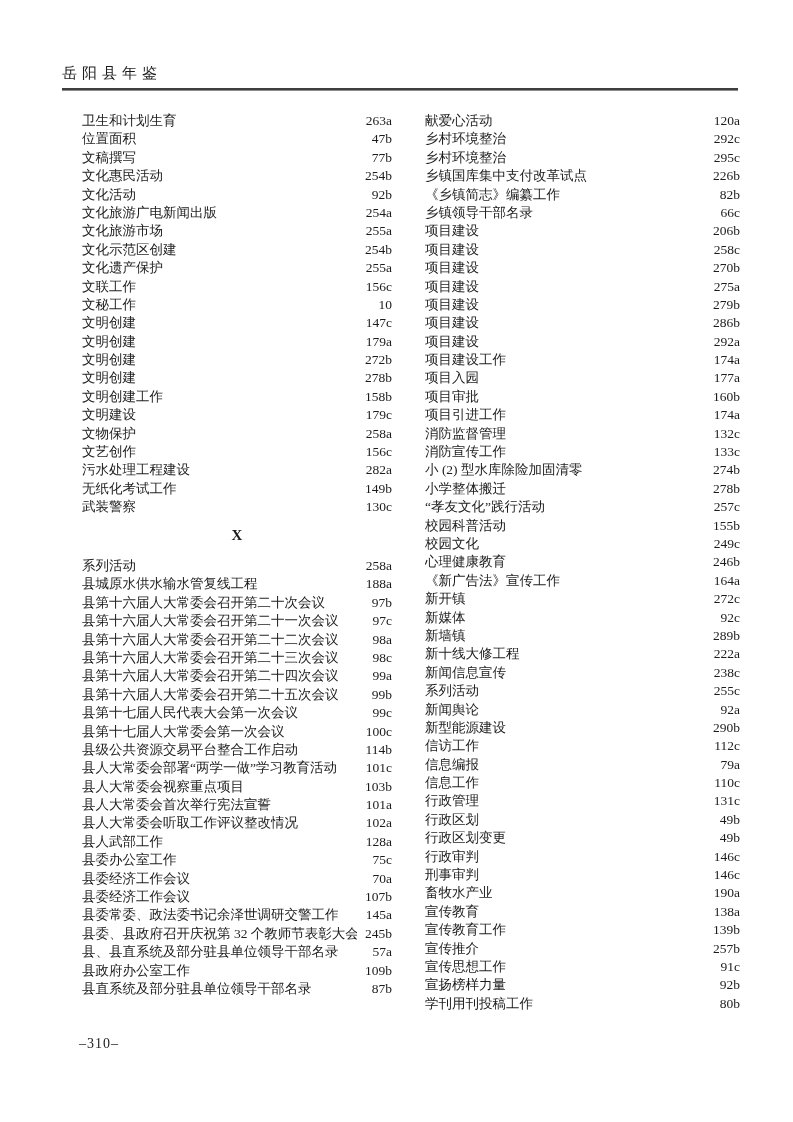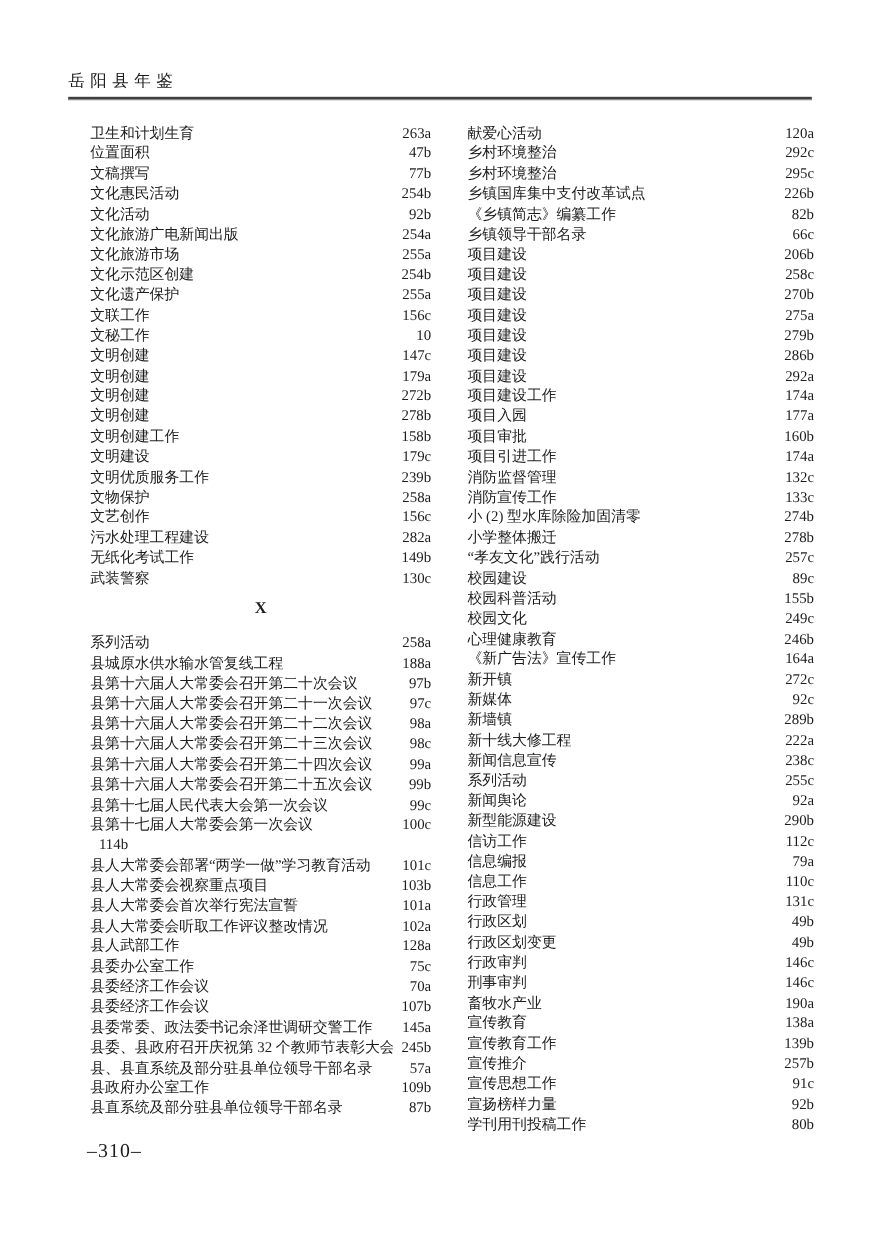--- a/index.html
+++ b/index.html
@@ -39,21 +39,21 @@
 
   .section-letter {
     text-align:center; font-weight:bold; font-size:15px;
     height:18.4px; line-height:18.4px;
     margin-top:9px; margin-bottom:13px;
     font-family:"Liberation Serif","DejaVu Serif",serif;
   }
 
   .footer {
     position:absolute; left:79px; top:1036px;
-    font-size:18px; letter-spacing:1px;
+    font-size:14px; letter-spacing:1px;
   }
 </style>
 </head>
 <body>
 
 <div class="page">
   <div class="header-title">岳阳县年鉴</div>
   <div class="header-rule"></div>
 
   <div class="columns">
@@ -120,24 +120,20 @@
         </div>
         <div class="row">
           <span class="label">文明创建工作</span>
           <span class="ref">158b</span>
         </div>
         <div class="row">
           <span class="label">文明建设</span>
           <span class="ref">179c</span>
         </div>
         <div class="row">
-          <span class="label">文明优质服务工作</span>
-          <span class="ref">239b</span>
-        </div>
-        <div class="row">
           <span class="label">文物保护</span>
           <span class="ref">258a</span>
         </div>
         <div class="row">
           <span class="label">文艺创作</span>
           <span class="ref">156c</span>
         </div>
         <div class="row">
           <span class="label">污水处理工程建设</span>
           <span class="ref">282a</span>
@@ -185,20 +181,21 @@
         </div>
         <div class="row">
           <span class="label">县第十七届人民代表大会第一次会议</span>
           <span class="ref">99c</span>
         </div>
         <div class="row">
           <span class="label">县第十七届人大常委会第一次会议</span>
           <span class="ref">100c</span>
         </div>
         <div class="row">
+          <span class="label">县级公共资源交易平台整合工作启动</span>
           <span class="ref">114b</span>
         </div>
         <div class="row">
           <span class="label">县人大常委会部署“两学一做”学习教育活动</span>
           <span class="ref">101c</span>
         </div>
         <div class="row">
           <span class="label">县人大常委会视察重点项目</span>
           <span class="ref">103b</span>
         </div>
@@ -330,24 +327,20 @@
         </div>
         <div class="row">
           <span class="label">小学整体搬迁</span>
           <span class="ref">278b</span>
         </div>
         <div class="row">
           <span class="label">“孝友文化”践行活动</span>
           <span class="ref">257c</span>
         </div>
         <div class="row">
-          <span class="label">校园建设</span>
-          <span class="ref">89c</span>
-        </div>
-        <div class="row">
           <span class="label">校园科普活动</span>
           <span class="ref">155b</span>
         </div>
         <div class="row">
           <span class="label">校园文化</span>
           <span class="ref">249c</span>
         </div>
         <div class="row">
           <span class="label">心理健康教育</span>
           <span class="ref">246b</span>

